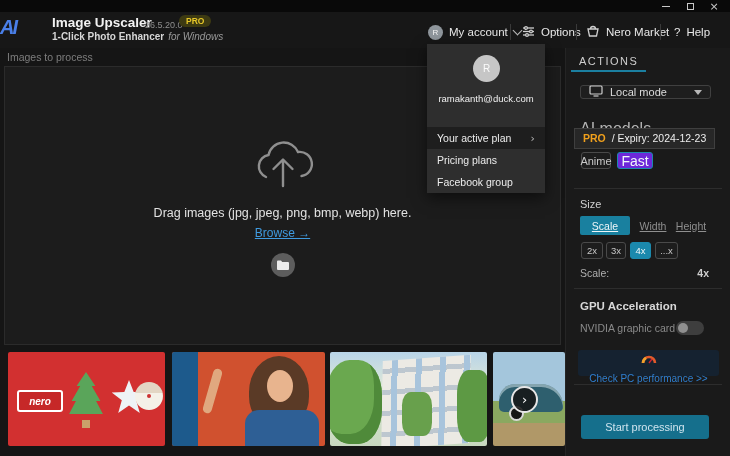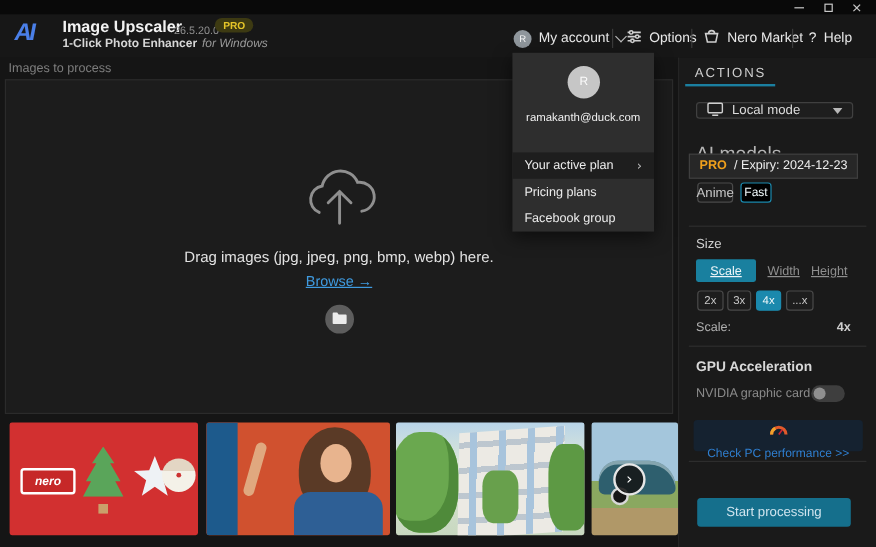--- a/index.html
+++ b/index.html
@@ -9,21 +9,21 @@
   
   .titlebar{position:absolute;top:0;left:0;right:0;height:12px;background:#090909;}
   .win-controls{position:absolute;right:4px;top:0;height:12px;display:flex;align-items:center;}
   .wc{width:24px;height:12px;display:flex;align-items:center;justify-content:center;color:#c8c8c8;}
   .wc-min i{display:block;width:8px;height:1px;background:#c8c8c8;}
   .wc-max i{display:block;width:7px;height:7px;border:1px solid #c8c8c8;box-sizing:border-box;}
   .wc-close{font-size:11px;font-family:"DejaVu Sans",sans-serif;}
 
   
   .header{position:absolute;top:12px;left:0;right:0;height:36px;background:#171717;}
-  .logo{position:absolute;left:12px;top:4px;font-size:20px;font-weight:bold;font-style:italic;
+  .logo{position:absolute;left:0;top:4px;font-size:20px;font-weight:bold;font-style:italic;
         color:#4a7fe8;letter-spacing:-2px;}
   .app-title{position:absolute;left:52px;top:3px;font-size:13.5px;font-weight:bold;color:#f2f2f2;}
   .app-version{position:absolute;left:145px;top:8px;font-size:9px;color:#8f8f8f;}
   .pro-badge{position:absolute;left:179px;top:3px;background:#3d3a12;color:#e6c629;font-size:8.5px;
              font-weight:bold;padding:1px 7px;border-radius:8px;}
   .app-subtitle{position:absolute;left:52px;top:19px;font-size:10px;color:#d6d6d6;font-weight:bold;}
   .app-subtitle .it{font-weight:normal;font-style:italic;color:#9a9a9a;margin-left:4px;}
 
   .menu-item{position:absolute;top:10px;height:20px;display:flex;align-items:center;gap:6px;
              font-size:11.5px;color:#e8e8e8;cursor:default;}
@@ -104,22 +104,22 @@
   .mode-select{position:absolute;left:14px;top:37px;width:131px;height:14px;border:1px solid #404040;
      border-radius:3px;background:#1e1e1e;display:flex;align-items:center;gap:7px;padding:0 8px;
      box-sizing:border-box;font-size:11px;color:#dcdcdc;cursor:pointer;}
   .mode-caret{margin-left:auto;width:0;height:0;border-left:4px solid transparent;
               border-right:4px solid transparent;border-top:5px solid #b8b8b8;}
   .ai-label{position:absolute;left:14px;top:72px;font-size:16px;color:#b5b5b5;}
   .btn{border:1px solid #4a4a4a;border-radius:3px;font-size:9.5px;color:#c8c8c8;background:#1d1d1d;
        display:flex;align-items:center;justify-content:center;box-sizing:border-box;cursor:pointer;}
   .btn-photograph{position:absolute;left:14px;top:84px;width:99px;height:17px;}
   .btn-anime{position:absolute;left:15px;top:104px;width:30px;height:17px;font-size:11px;}
-  .btn-fast{position:absolute;left:51px;top:104px;width:26px;height:17px;font-size:10px;
-            background:#000000;border:1px solid #1b89ad;color:#f0f8fa;}
+  .btn-fast{position:absolute;left:51px;top:104px;width:36px;height:17px;font-size:14px;
+            background:#6d28d9;border:1px solid #1b89ad;color:#f0f8fa;}
   .divider{position:absolute;left:8px;right:8px;height:1px;background:#2d2d2d;}
   #div1{top:140px}#div2{top:240px}#div3{top:336px}
   .size-label{position:absolute;left:14px;top:150px;font-size:11px;color:#cfcfcf;}
   .tab{position:absolute;top:168px;height:19px;display:flex;align-items:center;justify-content:center;
        font-size:10.5px;cursor:pointer;text-decoration:underline;}
   .tab-scale{left:14px;width:50px;background:#19809f;border-radius:2px;color:#eef6f9;}
   .tab-width{left:70px;width:34px;color:#8f8f8f;}
   .tab-height{left:106px;width:38px;color:#8f8f8f;}
   .mult{position:absolute;top:194px;height:17px;}
   .m2{left:15px;width:22px}.m3{left:40px;width:20px}

